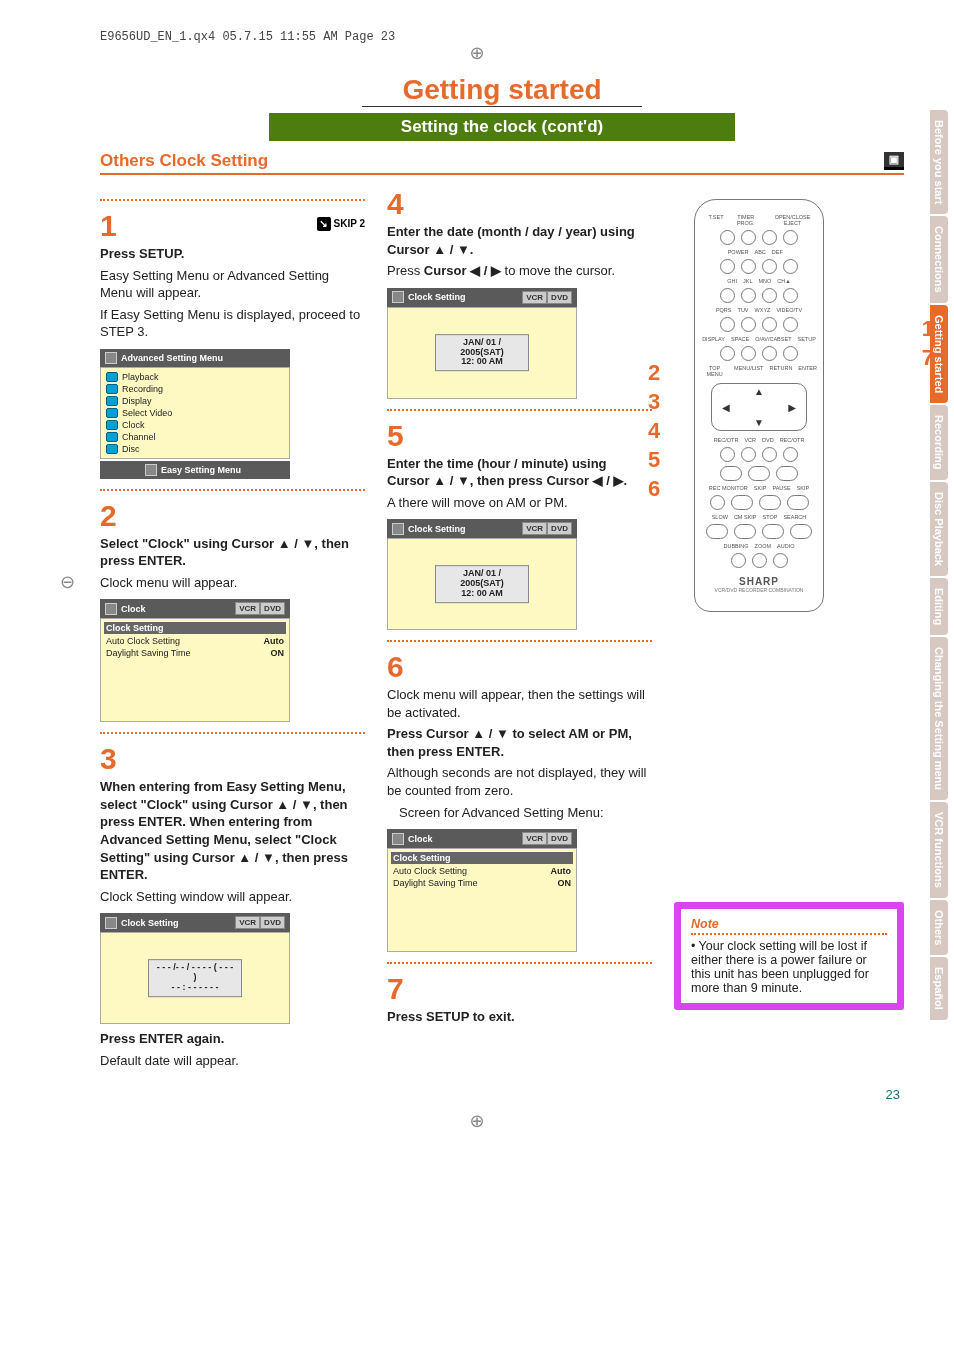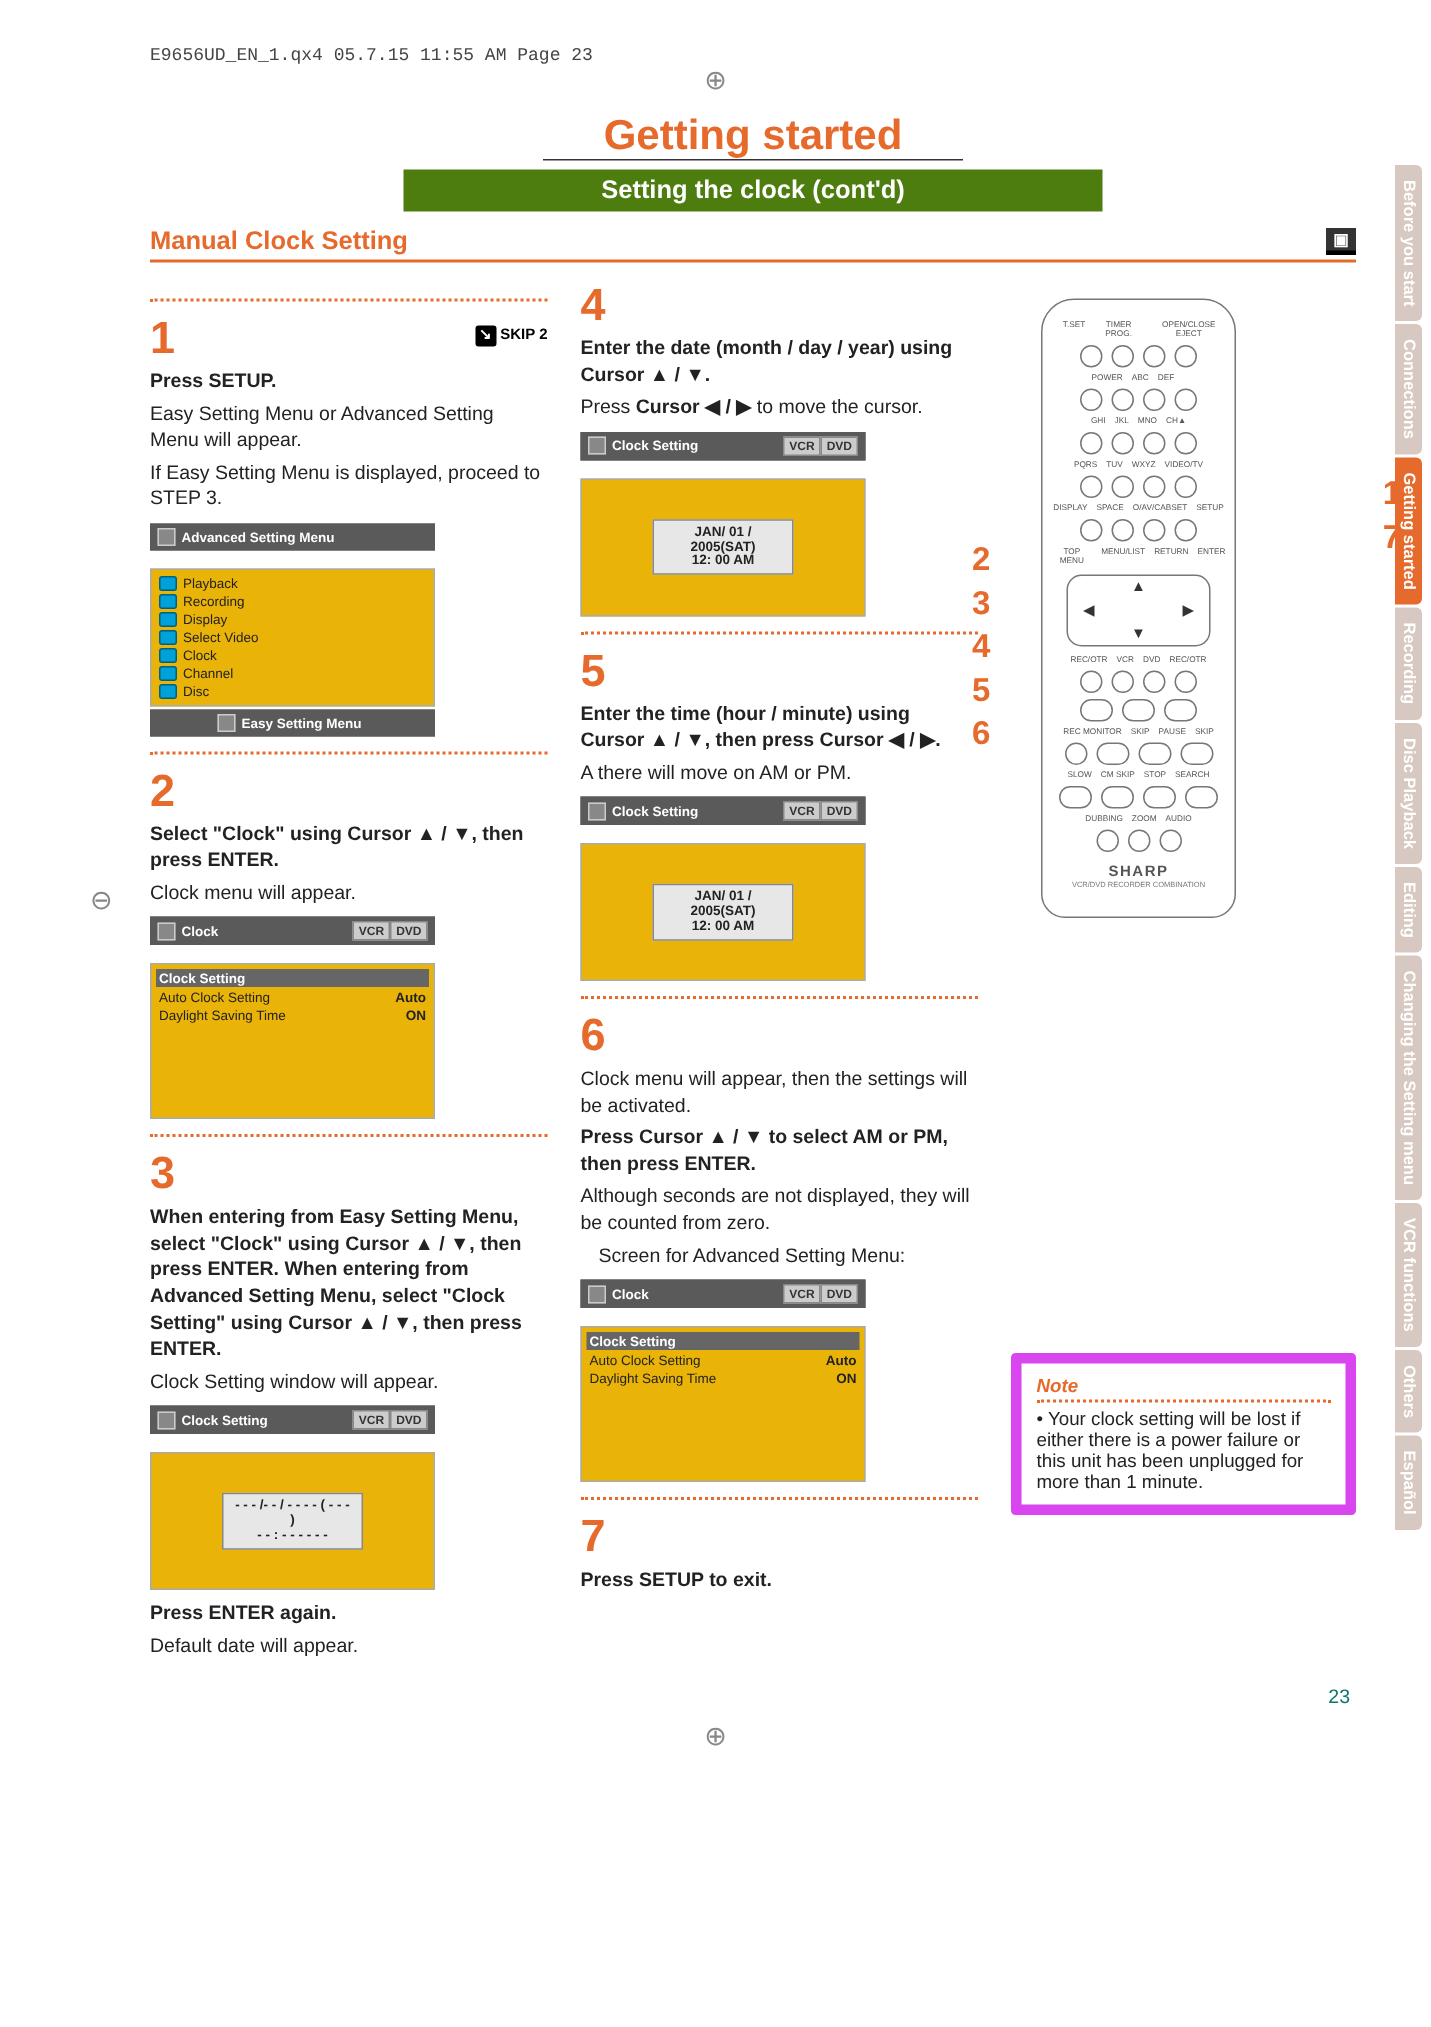--- a/index.html
+++ b/index.html
@@ -111,21 +111,21 @@
     background: #5a5a5a;
     color: #fff;
     font-weight: bold;
     padding: 2px 4px;
     align-items: center;
     border: 1px solid #5a5a5a;
   }
   .osd-hdr .ico { width: 12px; height: 12px; background:#888; margin-right:4px; border:1px solid #ccc; }
   .osd-hdr .tabs { margin-left:auto; display:flex; gap:0; }
   .osd-hdr .tab { background:#ccc; color:#333; font-size:8px; padding:1px 3px; border:1px solid #888; }
-  .osd-body { background:#eab308; border:1px solid #aaa; padding: 3px; margin-top: 12px; }
+  .osd-body { background:#fef9c3; border:1px solid #aaa; padding: 3px; }
   .osd-row { display:flex; padding:1px 2px; align-items:center; }
   .osd-row.bar { background:#666; color:#fff; font-weight:bold; margin-bottom:1px; }
   .osd-row .ico2 { width:12px;height:10px;background:#00a0d9;margin-right:4px;border-radius:2px;border:1px solid #006080; }
   .osd-row .val { margin-left:auto; font-weight:bold; }
   .osd-body.blank { height: 92px; position: relative; }
   .osd-box {
     position:absolute; left:50%; top:50%; transform:translate(-50%,-50%);
     border:1px solid #888; font-weight:bold; text-align:center;
     padding: 3px 6px; line-height:1.1; background:#e7e7e7;
   }
@@ -208,21 +208,21 @@
     <div class="side-tab">Others</div>
     <div class="side-tab">Español</div>
   </div>
 
   <div class="title-banner">
     <span class="title-text">Getting started</span>
   </div>
   <div class="subtitle-bar">Setting the clock (cont'd)</div>
 
   <div class="section-head">
-    <span>Manual Clock Setting</span>
+    <span>Others Clock Setting</span>
     <span class="vcr-icon">▣</span>
   </div>
 
   <div class="cols">
 
     <div class="col">
       <div class="dots"></div>
       <div class="step-num">
         <span>1</span>
         <span class="skip-badge"><span class="skip-ico">↘</span><span>SKIP 2</span></span>
@@ -548,19 +548,19 @@
           <div class="sub">VCR/DVD RECORDER COMBINATION</div>
         </div>
         <div style="position:absolute; right:-30px; top:112px;">
           <div class="callnum" style="text-align:left">1</div>
           <div class="callnum" style="text-align:left">7</div>
         </div>
       </div>
 
       <div class="note-box">
         <div class="note-h">Note</div>
-        <div>• Your clock setting will be lost if either there is a power failure or this unit has been unplugged for more than 1 minute.</div>
+        <div>• Your clock setting will be lost if either there is a power failure or this unit has been unplugged for more than 9 minute.</div>
       </div>
     </div>
   </div>
 
   <div class="pagenum">23</div>
 </div>
 
 </body></html>

